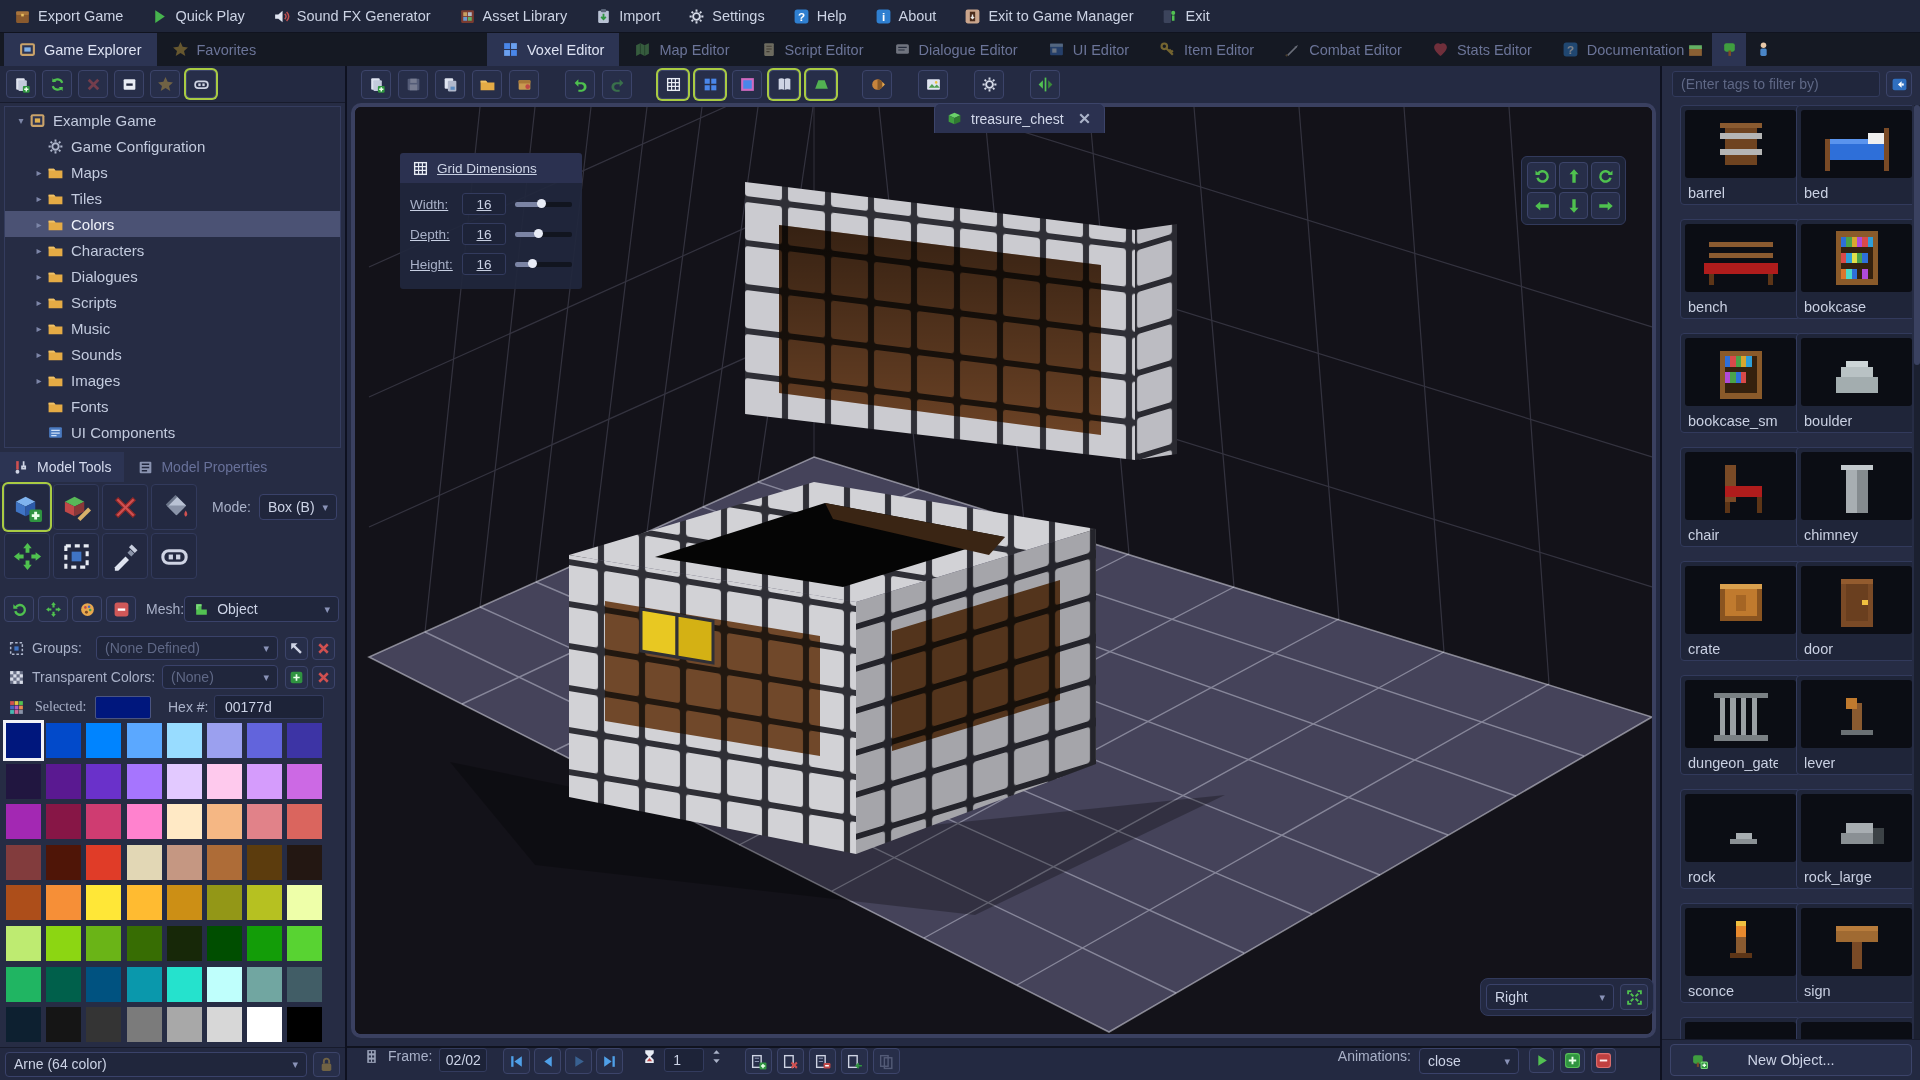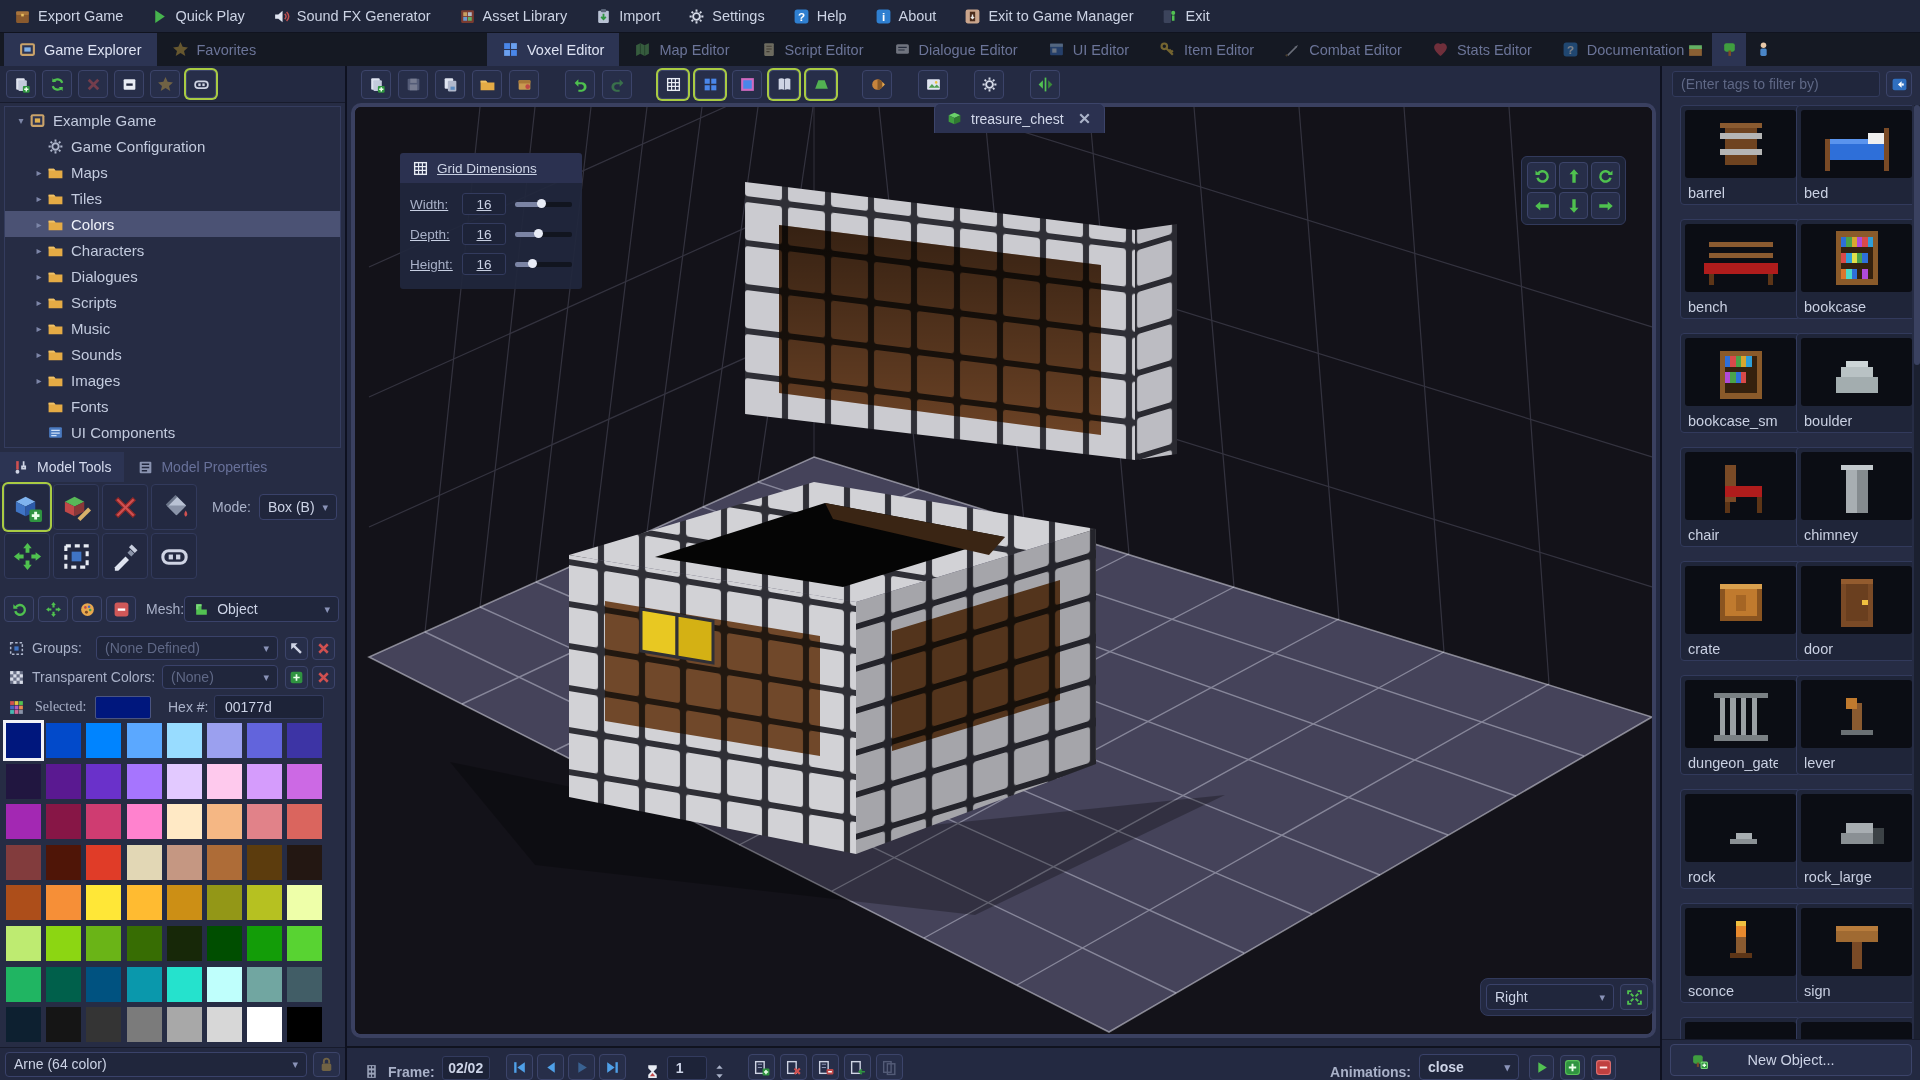--- a/index.html
+++ b/index.html
@@ -93,22 +93,22 @@
   .slider .knob{position:absolute;top:-2.5px;width:9px;height:9px;border-radius:50%;background:#e8ecf6;}
   .rot-pad{position:absolute;left:1174px;top:90px;display:grid;grid-template-columns:repeat(3,29px);
     grid-auto-rows:27px;gap:3px;background:#1d2336;border:1px solid #323a5c;border-radius:6px;
     padding:5px;z-index:4;}
   .rbtn{width:29px;height:27px;}
   .rbtn svg{width:18px;height:18px;}
   .view-box{position:absolute;left:1133px;top:912px;width:174px;height:38px;background:#232941;
     border:1px solid #323a5c;border-radius:8px;display:flex;align-items:center;gap:6px;
     padding:0 5px;box-sizing:border-box;z-index:4;}
   .timeline{position:absolute;left:0;right:0;bottom:0;height:34px;background:#232941;
-    border-top:2px solid #10131f;display:flex;align-items:flex-end;padding:0 16px;
-    box-sizing:border-box;font-size:14px;color:#aab2c8;font-weight:bold;}
+    border-top:2px solid #10131f;display:flex;align-items:flex-start;padding:0 16px;
+    box-sizing:border-box;font-size:14px;color:#aab2c8;}
   .tl-btn{width:27px;height:26px;}
   
   .right-panel{position:absolute;left:1660px;top:66px;right:0;bottom:0;background:#262c44;
     border-left:2px solid #0e1120;box-sizing:border-box;}
   .rp-filter{position:absolute;left:10px;top:5px;right:40px;height:26px;}
   .rp-filter input{width:100%;height:100%;background:#20263c;border:1px solid #323a5c;
     border-radius:3px;box-sizing:border-box;color:#c7cfe2;font-size:14px;padding:0 8px;
     font-family:"Liberation Sans",sans-serif;}
   .rp-filter input::placeholder{color:#5f6886;}
   .tag-btn{position:absolute;right:8px;top:5px;width:26px;height:26px;}

